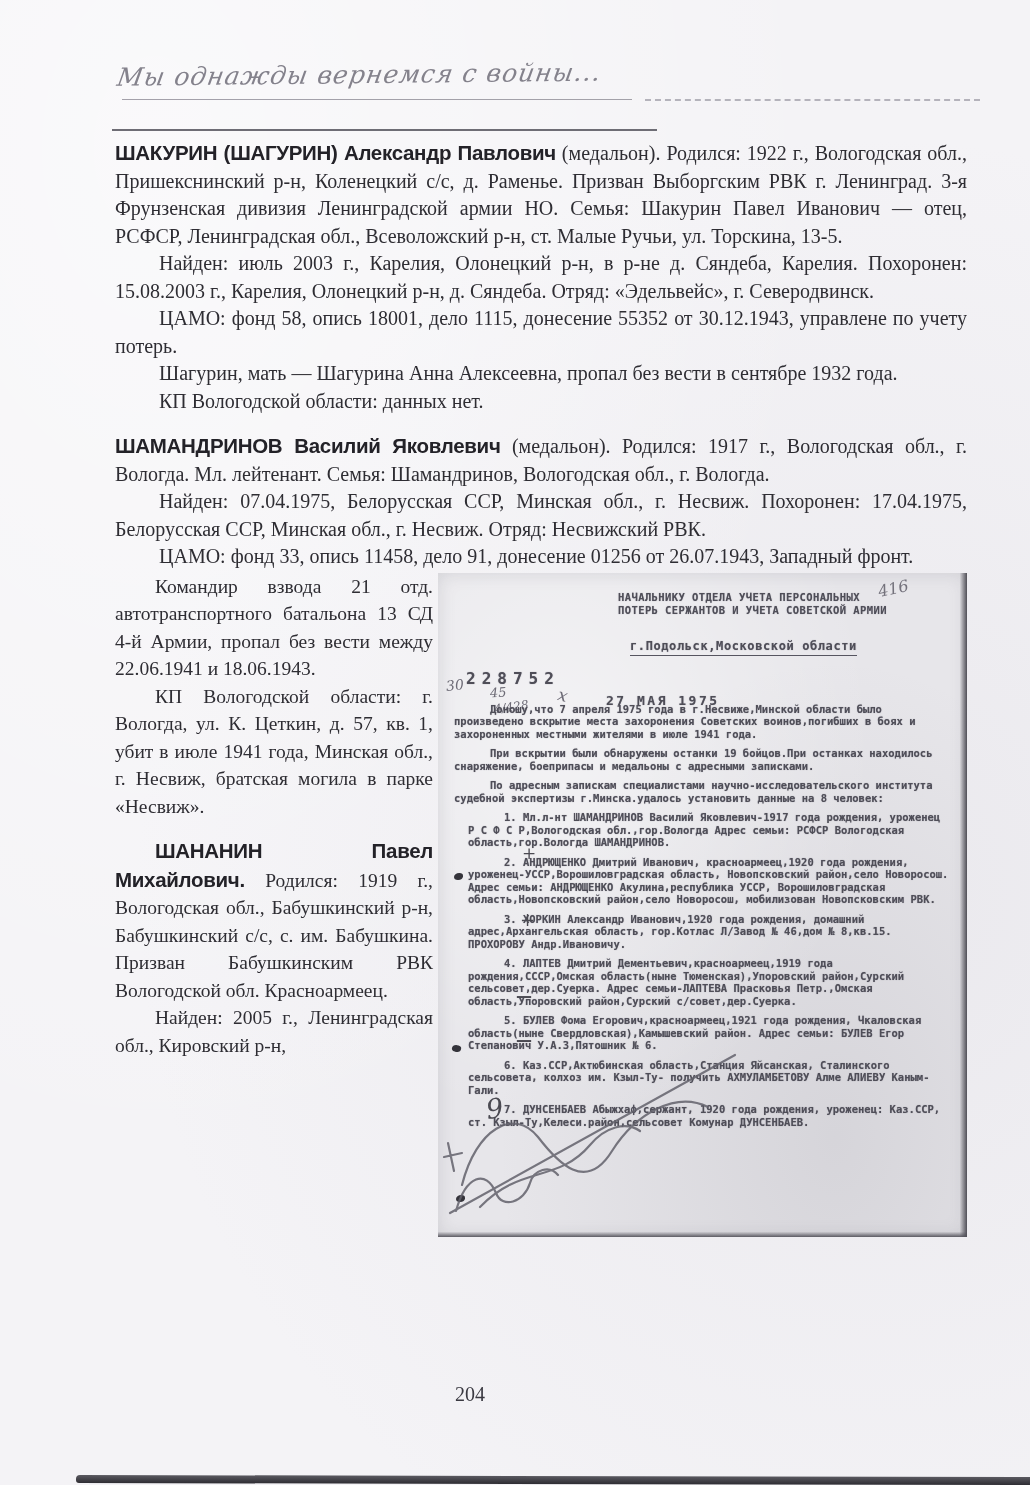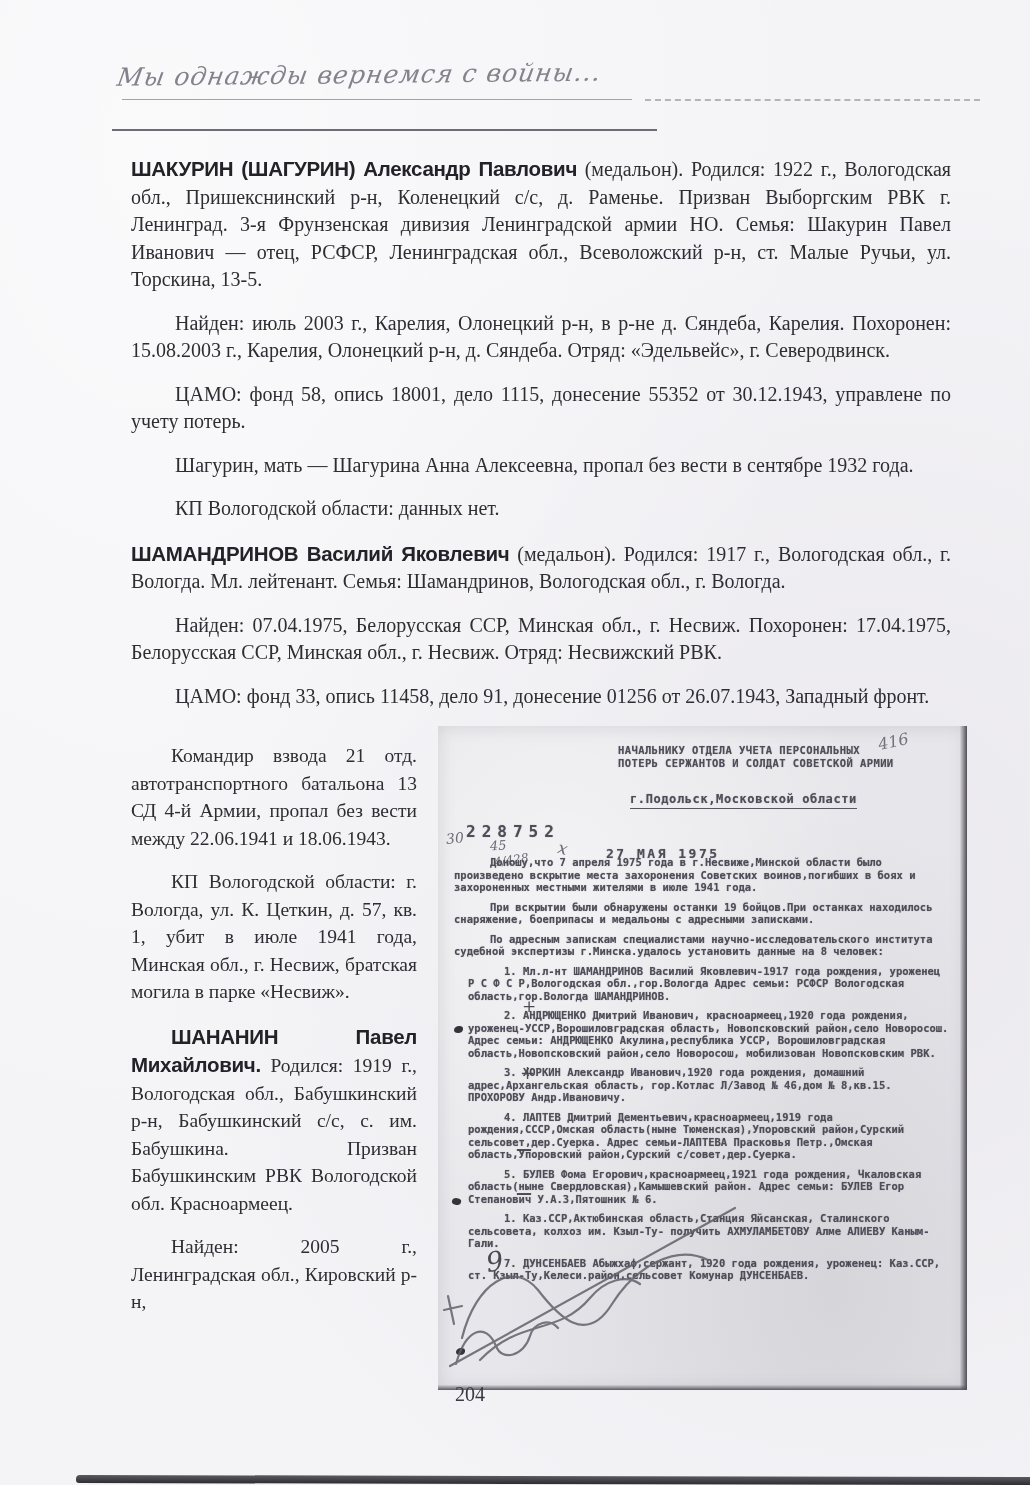--- a/index.html
+++ b/index.html
@@ -16,21 +16,21 @@
     position:absolute;left:118px;top:60px;width:520px;
     font-family:"DejaVu Serif", serif;font-style:italic;
     font-size:25px;color:#84828c;letter-spacing:1px;
     transform:skewX(-10deg) rotate(-0.6deg);white-space:nowrap;
   }
   .rule1{position:absolute;left:122px;top:99px;width:510px;border-top:1.5px solid #94929b;opacity:.85;}
   .rule1b{position:absolute;left:645px;top:99px;width:335px;border-top:2px dashed #a5a3ad;opacity:.8;}
   .rule2{position:absolute;left:112px;top:129px;width:545px;border-top:2px solid #6e6d75;}
   
   .content{position:absolute;left:115px;top:139px;width:852px;}
-  p.para{margin:16px;text-align:justify;font-size:20px;line-height:27.5px;text-indent:44px;color:#2e2d33;}
+  p.para{margin:0;text-align:justify;font-size:20px;line-height:27.5px;text-indent:44px;color:#2e2d33;}
   p.lead{text-indent:0;}
   p.entrygap{margin-top:17px;}
   b.name{font-family:"Liberation Sans", sans-serif;font-weight:700;font-size:20.5px;letter-spacing:-0.3px;color:#232228;}
   .row{display:flex;align-items:flex-start;margin-top:2px;}
   .leftcol{width:318px;flex:0 0 auto;}
   .leftcol p.para{font-size:19.5px;line-height:27.5px;text-indent:40px;}
   
   .docscan{
     position:relative;flex:0 0 auto;width:529px;height:664px;margin-left:5px;overflow:hidden;
     background:
@@ -104,40 +104,40 @@
         <p class="para">КП Вологодской области: г. Вологда, ул. К. Цеткин, д. 57, кв. 1, убит в июле 1941 года, Минская обл., г. Несвиж, братская могила в парке «Несвиж».</p>
 
         <p class="para lead entrygap"><b class="name">ШАНАНИН Павел Михайлович.</b><span> Родился: 1919 г., Вологодская обл., Бабушкинский р-н, Бабушкинский с/с, с. им. Бабушкина. Призван Бабушкинским РВК Вологодской обл. Красноармеец.</span></p>
         <p class="para">Найден: 2005 г., Ленинградская обл., Кировский р-н,</p>
       </div>
 
       <div class="docscan">
         <span class="d-num">416</span>
         <div class="d-addr tw">
           <span>НАЧАЛЬНИКУ ОТДЕЛА  УЧЕТА ПЕРСОНАЛЬНЫХ</span><br>
-          <span>ПОТЕРЬ СЕРЖАНТОВ И СОЛДАТ СОВЕТСКОЙ АРМИИ</span>
+          <span>ПОТЕРЬ СЕРЖАНТОВ И УЧЕТА СОВЕТСКОЙ АРМИИ</span>
         </div>
         <div class="d-place tw">г.Подольск,Московской области</div>
         <div class="d-stamp tw">228752</div>
         <div class="d-date tw">27 МАЯ 1975</div>
         <span class="hand d-h0">30</span>
         <span class="hand d-h1">45</span>
         <span class="hand d-h2">4/428</span>
         <span class="hand d-h3">х</span>
 
         <div class="d-body tw">
           <p>Доношу,что 7 апреля 1975 года в г.Несвиже,Минской области было произведено вскрытие места захоронения Советских воинов,погибших в боях и захороненных местными жителями в июле 1941 года.</p>
           <p>При вскрытии были обнаружены останки 19 бойцов.При останках находилось снаряжение, боеприпасы и медальоны с адресными записками.</p>
           <p>По адресным запискам специалистами научно-исследовательского института судебной экспертизы г.Минска.удалось установить данные на 8 человек:</p>
           <p class="item">1. Мл.л-нт ШАМАНДРИНОВ Василий Яковлевич-1917 года рождения, уроженец Р С Ф С Р,Вологодская обл.,гор.Вологда Адрес семьи: РСФСР Вологодская область,гор.Вологда ШАМАНДРИНОВ.</p>
           <p class="item">2. АНДРЮЩЕНКО Дмитрий Иванович, красноармеец,1920 года рождения, уроженец-УССР,Ворошиловградская область, Новопсковский район,село Новоросош. Адрес семьи: АНДРЮЩЕНКО Акулина,республика УССР, Ворошиловградская область,Новопсковский район,село Новоросош, мобилизован Новопсковским РВК.</p>
           <p class="item">3. ХОРКИН Александр Иванович,1920 года рождения, домашний адрес,Архангельская область, гор.Котлас Л/Завод № 46,дом № 8,кв.15. ПРОХОРОВУ Андр.Ивановичу.</p>
           <p class="item">4. ЛАПТЕВ Дмитрий Дементьевич,красноармеец,1919 года рождения,СССР,Омская область(ныне Тюменская),Упоровский район,Сурский сельсовет,дер.Суерка. Адрес семьи-ЛАПТЕВА Прасковья Петр.,Омская область,Упоровский район,Сурский с/совет,дер.Суерка.</p>
           <p class="item">5. БУЛЕВ Фома Егорович,красноармеец,1921 года рождения, Чкаловская область(ныне Свердловская),Камышевский район. Адрес семьи: БУЛЕВ Егор Степанович У.А.З,Пятошник № 6.</p>
-          <p class="item">1. Каз.ССР,Актюбинская область,Станция Яйсанская, Сталинского сельсовета, колхоз им. Кзыл-Ту- получить АХМУЛАМБЕТОВУ Алме АЛИЕВУ Каным-Гали.</p>
+          <p class="item">6. Каз.ССР,Актюбинская область,Станция Яйсанская, Сталинского сельсовета, колхоз им. Кзыл-Ту- получить АХМУЛАМБЕТОВУ Алме АЛИЕВУ Каным-Гали.</p>
           <p class="item">7. ДУНСЕНБАЕВ Абыжхаф,сержант, 1920 года рождения, уроженец: Каз.ССР, ст. Кзыл-Ту,Келеси.район,сельсовет Комунар ДУНСЕНБАЕВ.</p>
         </div>
 
         <span class="gmark g0">+</span>
         <span class="gmark g1">+</span>
         <span class="gmark g2">—</span>
         <span class="gmark g3">—</span>
         <span class="gmark g4">9</span>
         <span class="dot dot1"></span>
         <span class="dot dot2"></span>

